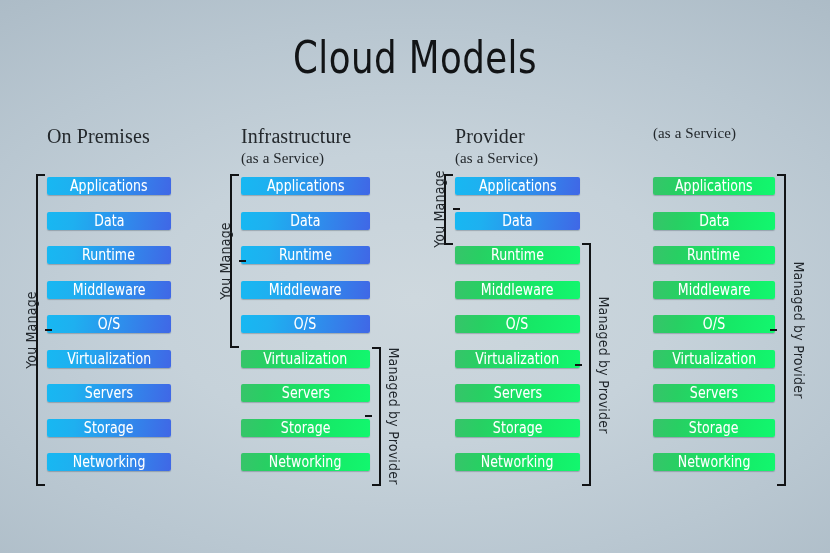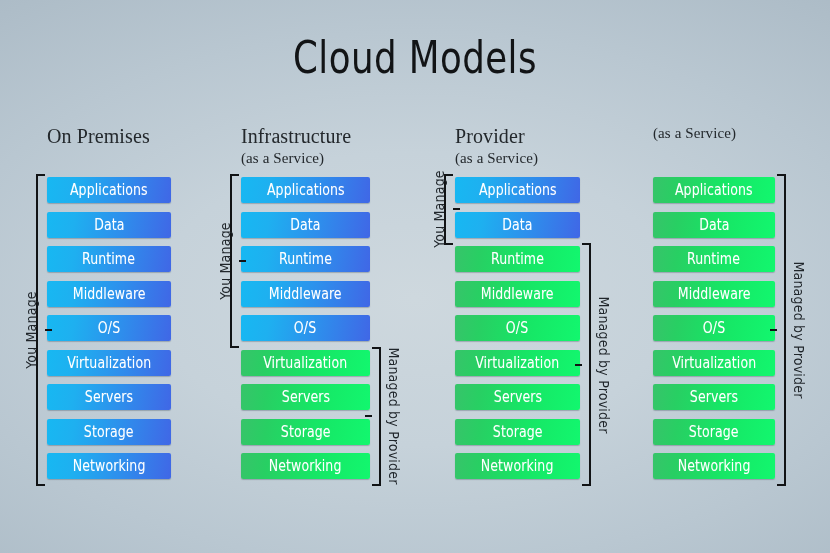--- a/index.html
+++ b/index.html
@@ -71,21 +71,21 @@
 
   .stack {
     position: absolute;
     top: 53px;
     left: 0;
   }
 
   .layer {
     position: absolute;
     left: 0;
-    height: 26px;
+    height: 18px;
     border-radius: 2px;
     display: flex;
     align-items: center;
     justify-content: center;
     color: #ffffff;
     font-size: 15px;
     letter-spacing: 0.1px;
     font-family: "DejaVu Sans Condensed", "Liberation Sans Narrow", "Liberation Sans", sans-serif;
     box-shadow: 0 1px 1px rgba(40,55,70,0.28);
     box-sizing: border-box;

